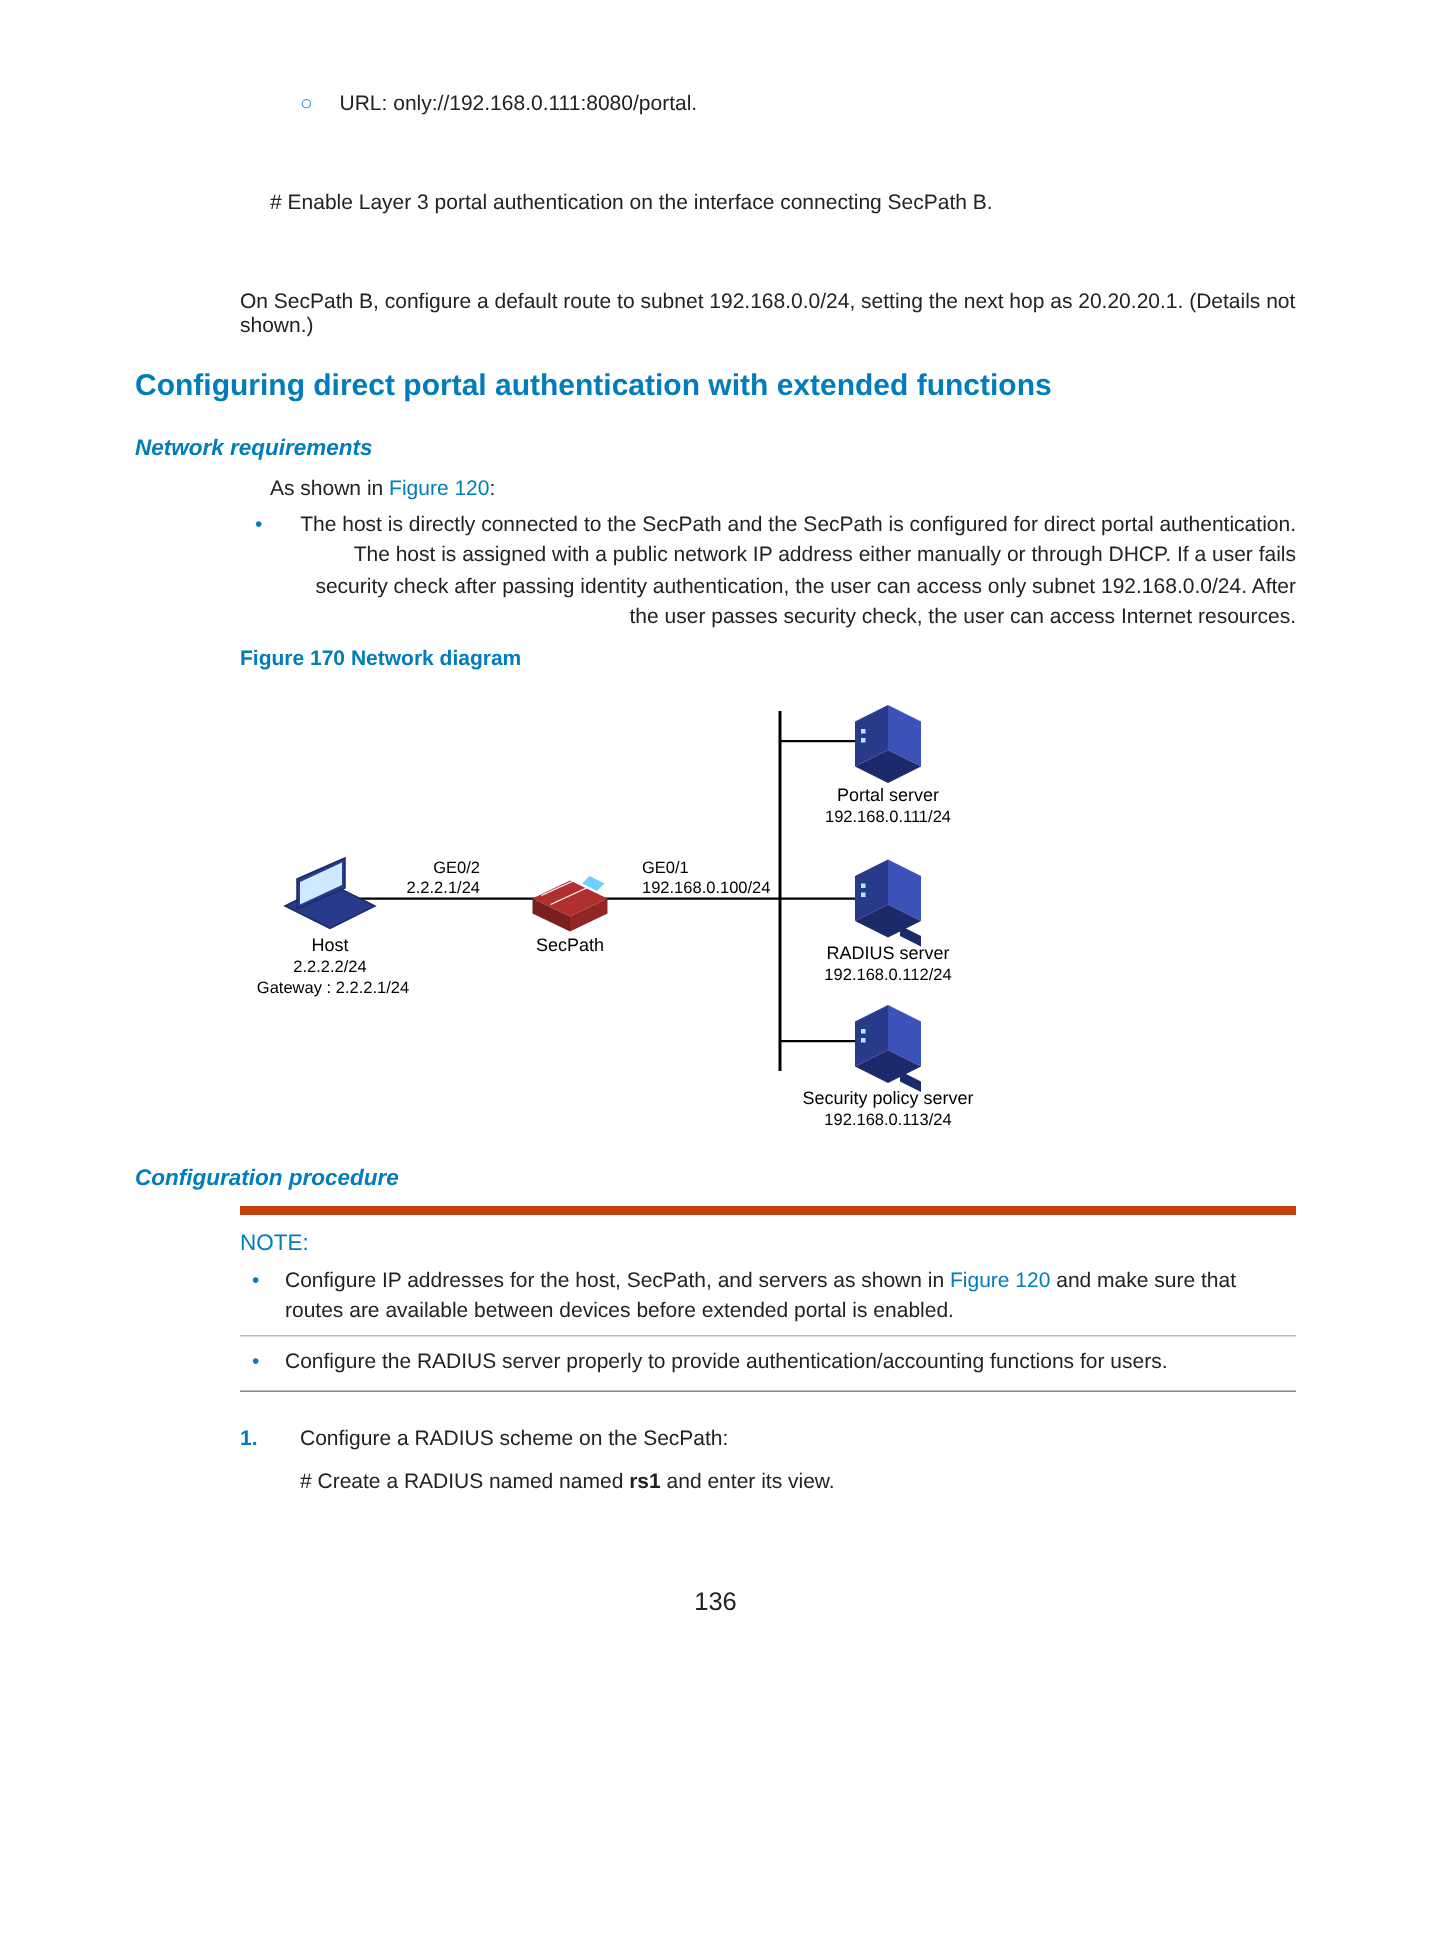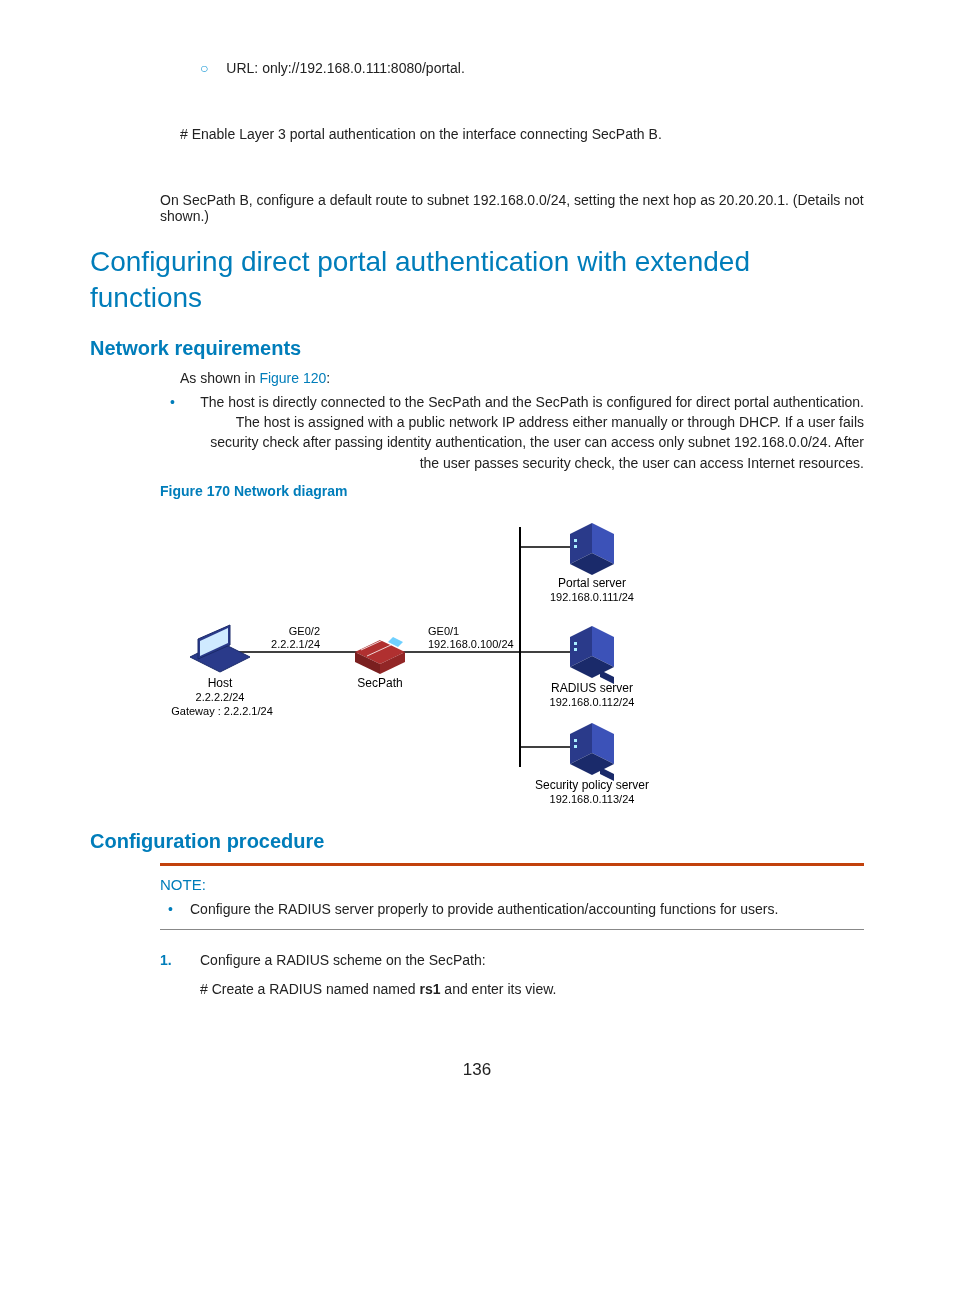--- a/index.html
+++ b/index.html
@@ -10,41 +10,42 @@
     padding: 60px 90px 40px 90px;
     width: 954px;
     box-sizing: border-box;
   }
   .url-line { margin-left: 110px; margin-bottom: 50px; }
   .url-line .circle { color: #1a99d6; margin-right: 14px; }
   .hash-line { margin-left: 90px; margin-bottom: 50px; }
   .para { margin-left: 70px; margin-bottom: 20px; }
   h1 {
     font-family: Arial, Helvetica, sans-serif;
-    font-weight: 400;
-    font-size: 28px;
+    font-weight: 700;
+    font-size: 20px;
     color: #007dba;
     margin: 12px 0 20px 0;
     line-height: 1.3;
   }
   h2 {
-    font-size: 20px;
+    font-size: 15px;
     color: #007dba;
     font-weight: bold;
     margin: 18px 0 10px 0;
+    font-style: italic;
   }
   .indent1 { margin-left: 90px; }
   .link { color: #007dba; }
   ul.bullets { list-style: none; padding: 0; margin: 6px 0 10px 70px; }
   ul.bullets > li { position: relative; padding-left: 40px; margin-bottom: 6px; line-height: 1.45; text-align: right; }
   ul.bullets > li::before { content: "•"; color: #007dba; position: absolute; left: 10px; top: 0; font-size: 14px; }
   .fig-caption { color: #007dba; font-weight: bold; margin: 10px 0 8px 70px; }
   .diagram-wrap { margin-left: 70px; margin-bottom: 20px; }
   svg text { font-family: Arial, sans-serif; }
-  .note-box { margin-left: 70px; margin-right: 0; border-top: 3px solid #c2410c; border-bottom: 1px solid #888; padding: 8px 0 4px 0; margin-bottom: 20px; margin-top: 4px;}
+  .note-box { margin-left: 70px; margin-right: 0; border-top: 6px solid #c2410c; border-bottom: 1px solid #888; padding: 8px 0 4px 0; margin-bottom: 20px; margin-top: 4px;}
   .note-title { color: #007dba; font-size: 15px; margin: 2px 0 6px 0; }
   ul.note-bullets { list-style: none; padding: 0; margin: 0 0 2px 0; }
   ul.note-bullets > li { position: relative; padding-left: 30px; margin-bottom: 6px; line-height: 1.45; border-top: 0; }
   ul.note-bullets > li + li { border-top: 1px solid #bbb; padding-top: 6px; }
   ul.note-bullets > li::before { content: "•"; color: #007dba; position: absolute; left: 8px; top: auto; }
   ol.steps { list-style: none; padding: 0; margin: 0 0 0 70px; }
   ol.steps > li { position: relative; padding-left: 40px; margin-bottom: 6px; line-height: 1.5; }
   ol.steps > li .num { color: #007dba; font-weight: bold; position: absolute; left: 0; }
   .step-sub { margin-left: 0; margin-top: 8px; }
   .page-num { text-align: center; margin-top: 60px; font-size: 17px; }
@@ -144,20 +145,23 @@
   <text x="432" y="296" text-anchor="middle" font-size="11">192.168.0.113/24</text>
 </svg>
 </div>
 
 <h2>Configuration procedure</h2>
 
 <div class="note-box">
   <div class="note-title">NOTE:</div>
   <ul class="note-bullets">
     <li>
+      <span>Configure IP addresses for the host, SecPath, and servers as shown in </span><span class="link">Figure 120</span><span> and make sure that routes are available between devices before extended portal is enabled.</span>
+    </li>
+    <li>
       <span>Configure the RADIUS server properly to provide authentication/accounting functions for users.</span>
     </li>
   </ul>
 </div>
 
 <ol class="steps">
   <li>
     <span class="num">1.</span>
     <span>Configure a RADIUS scheme on the SecPath:</span>
     <div class="step-sub">

